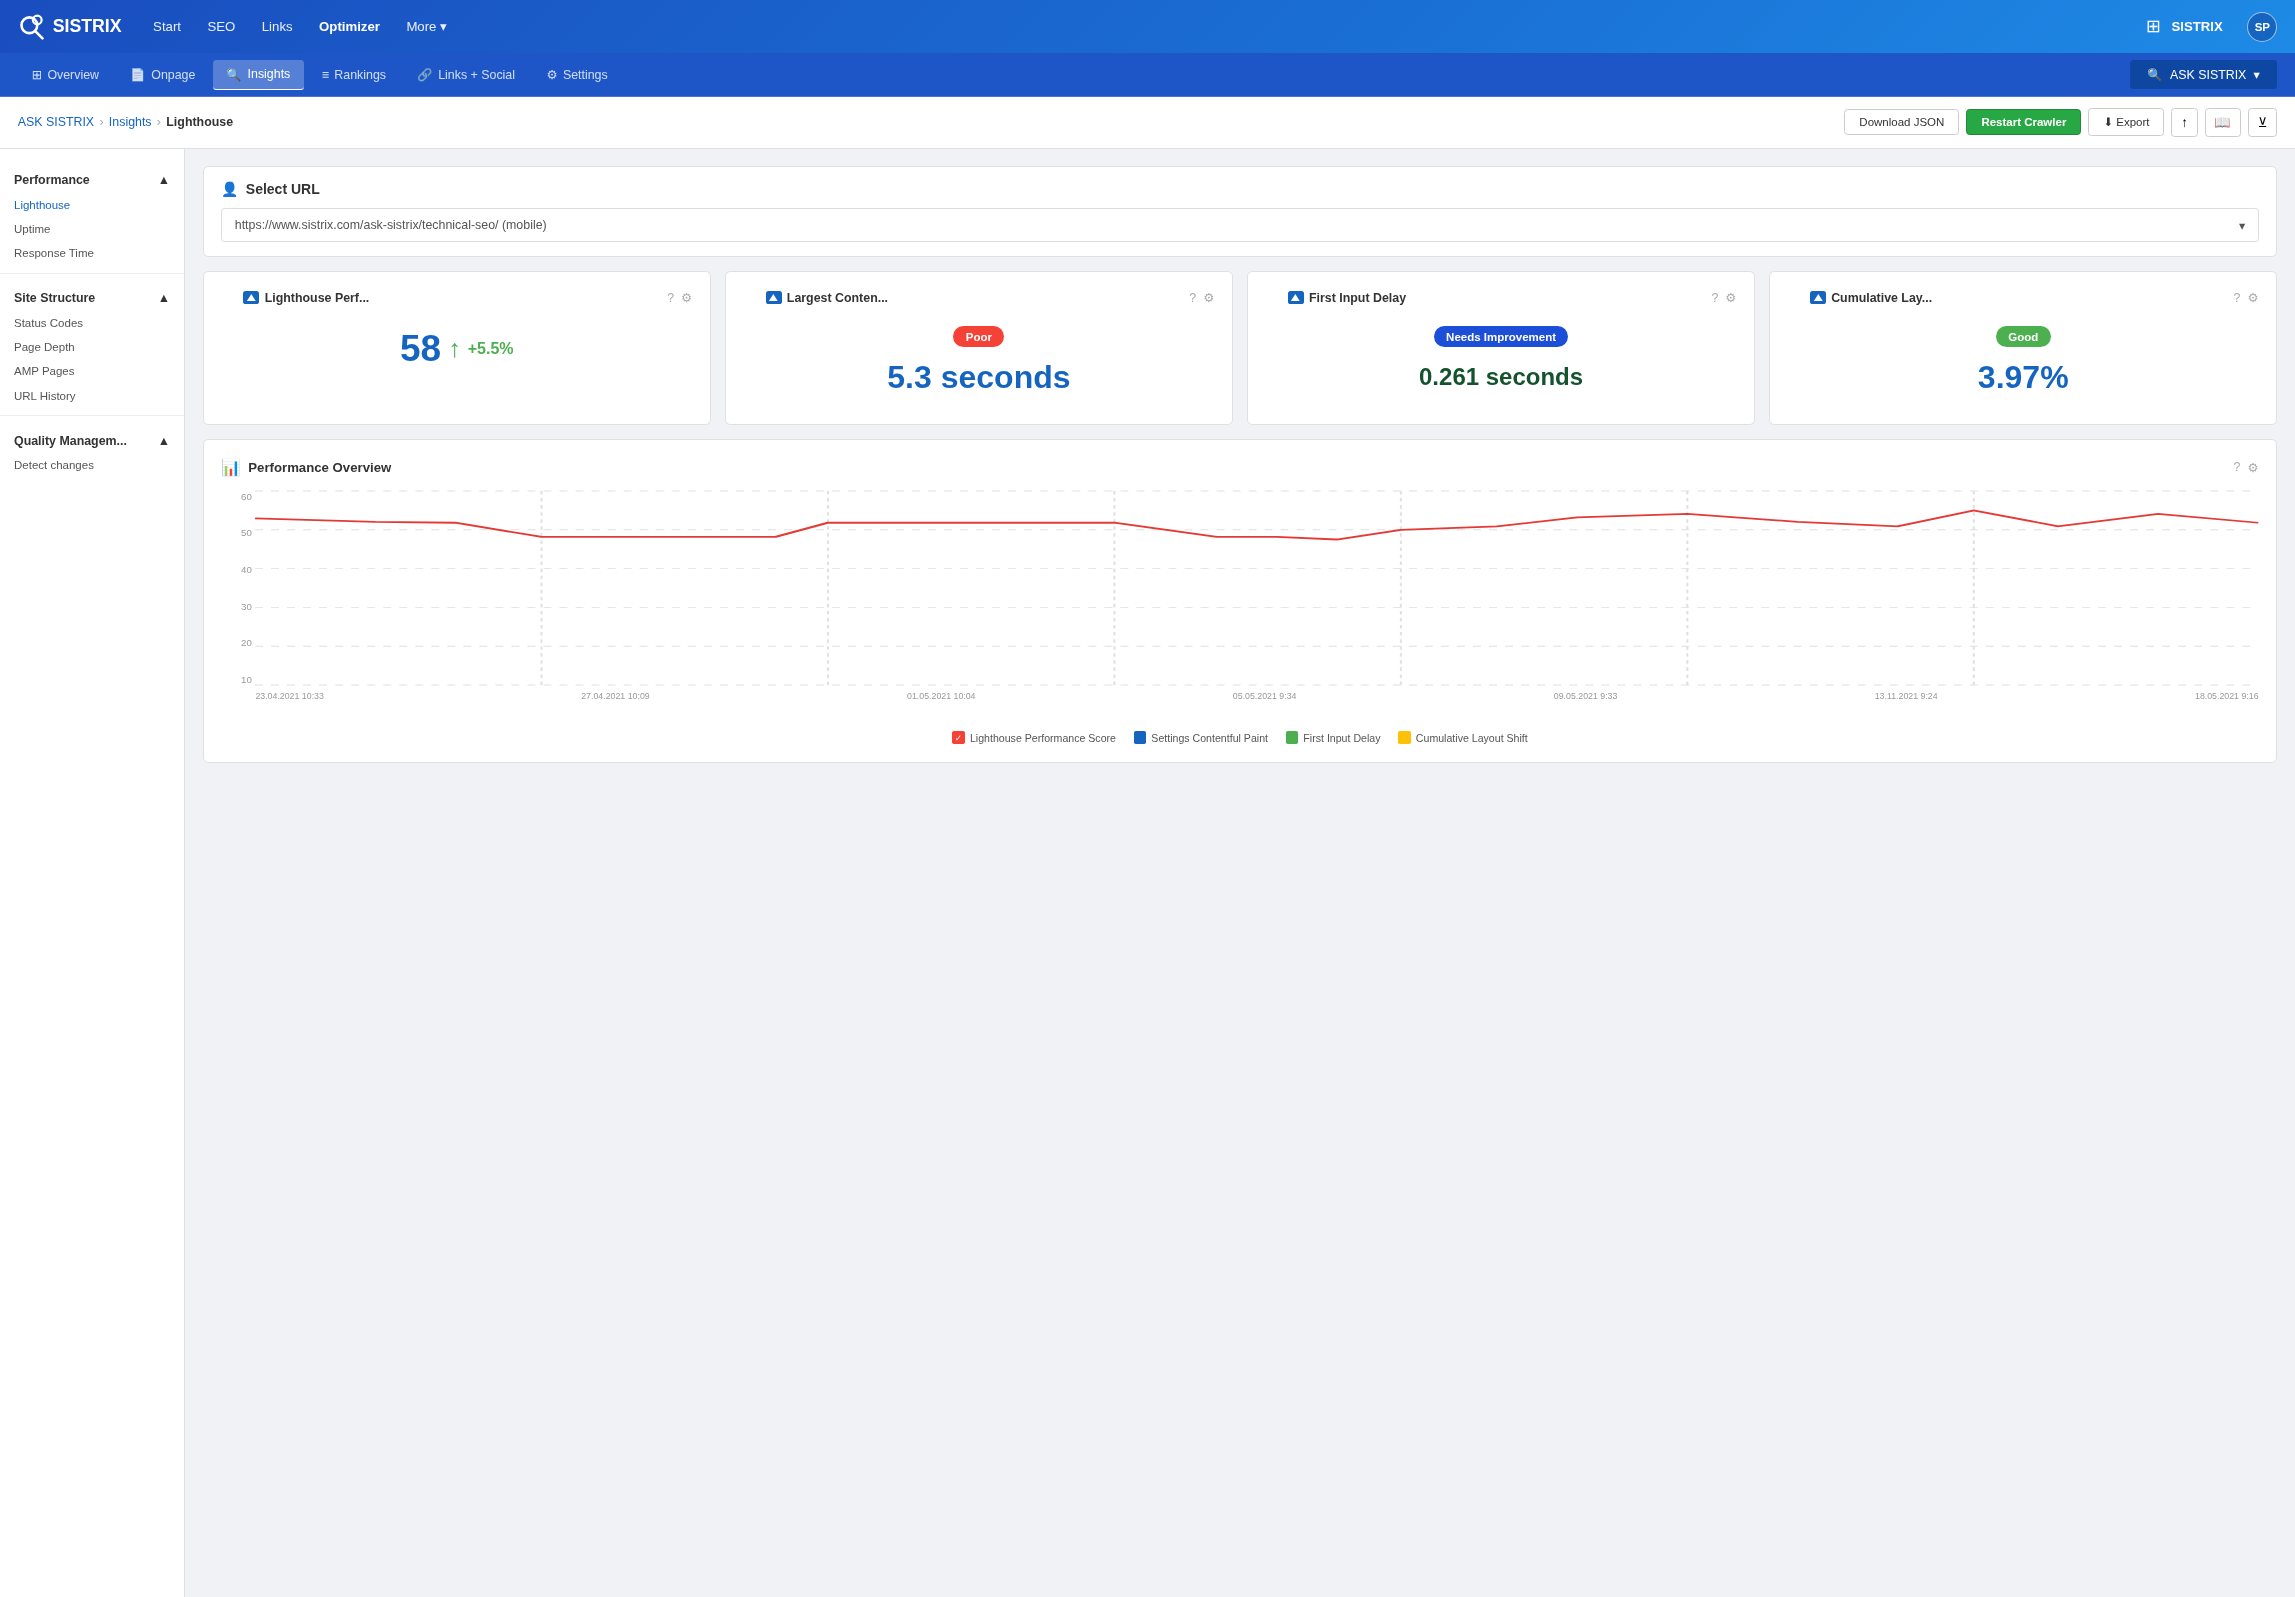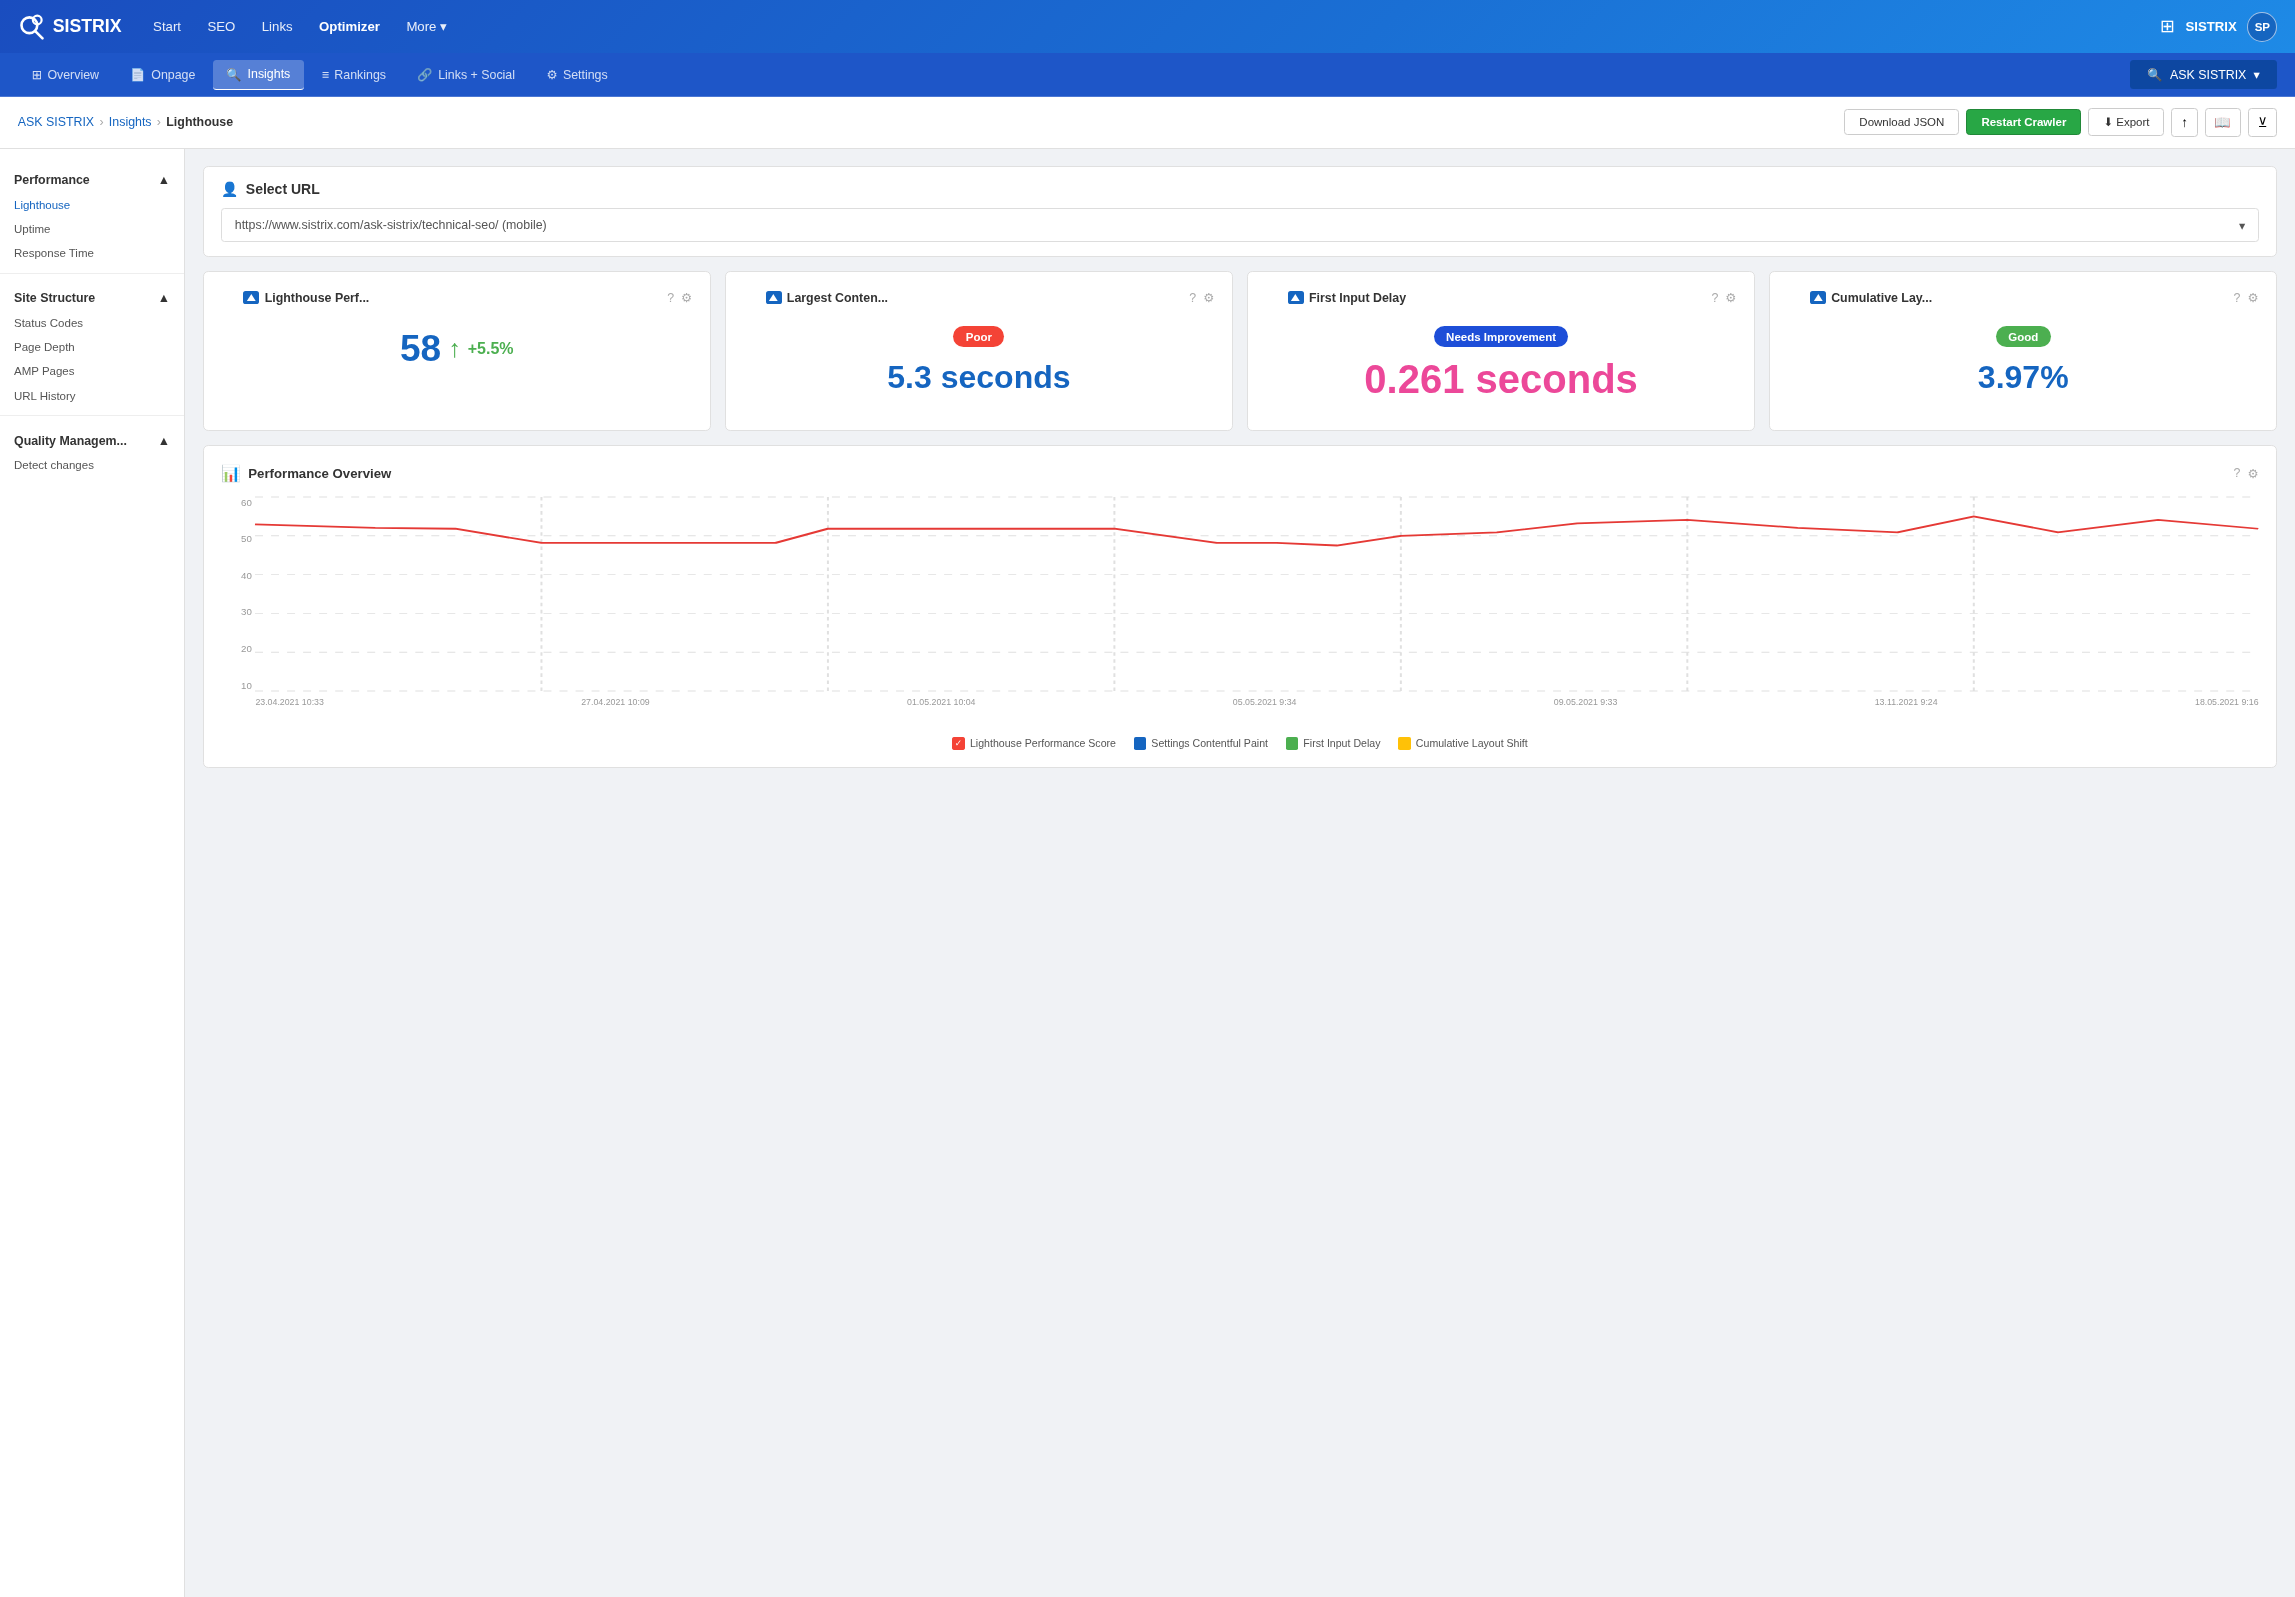--- a/index.html
+++ b/index.html
@@ -13,21 +13,21 @@
     }
     .top-nav-left { display: flex; align-items: center; gap: 21px; }
     .logo { display: flex; align-items: center; gap: 7px; color: white; font-size: 17.7px; font-weight: bold; }
     .nav-links { display: flex; align-items: flex-start; gap: 5.3px; }
     .nav-link { color: rgba(255,255,255,0.9); text-decoration: none; padding: 7px 10.6px; font-size: 13.2px; cursor: pointer; border-radius: 3.5px; }
     .nav-link.active { font-weight: bold; color: white; }
     .nav-link.more { display: flex; align-items: center; gap: 3.5px; }
     .top-nav-right { display: flex; align-items: center; gap: 10.6px; }
     .grid-icon { color: white; font-size: 17.7px; cursor: pointer; }
     .sistrix-label { color: white; font-size: 13.2px; font-weight: 600; }
-    .avatar { width: 30px; height: 30px; border-radius: 50%; background: #1565c0; border: 1.8px solid rgba(255,255,255,0.6); display: flex; align-items: center; justify-content: center; color: white; font-weight: bold; font-size: 11.5px; cursor: pointer; }
+    .avatar { width: 30px; height: 30px; border-radius: 50%; background: #1565c0; border: 1.8px solid rgba(255,255,255,0.6); display: flex; align-items: center; justify-content: center; color: white; font-weight: bold; font-size: 11.5px; cursor: pointer; margin-left: 14px; }
 
     
     .sub-nav {
       background: #1e56c8;
       display: flex; align-items: center; justify-content: space-between;
       padding: 0 17.7px; height: 44px; border-bottom: 0.9px solid rgba(255,255,255,0.2);
     }
     .sub-nav-tabs { display: flex; align-items: center; gap: 3.5px; }
     .sub-tab {
       color: rgba(255,255,255,0.8); padding: 7px 14px; cursor: pointer; border-radius: 3.5px;
@@ -300,21 +300,21 @@
             </span>
             <span>First Input Delay</span>
           </div>
           <div class="metric-card-actions">
             <span style="cursor:pointer;">?</span>
             <span style="cursor:pointer;">⚙</span>
           </div>
         </div>
         <div style="text-align:center; padding:7px 0;">
           <span class="badge badge-yellow">Needs Improvement</span>
-          <div style="font-size:40px; font-weight:bold; color:#ec4899; margin-top:3px;">0.261 seconds</div>
+          <div style="font-size:24px; font-weight:bold; color:#14532d; margin-top:9px;">0.261 seconds</div>
         </div>
       </div>
 
       <div class="metric-card">
         <div class="metric-card-header">
           <div class="metric-card-title">
             <span class="icon-box icon-box-sm" style="background:#1565c0;display:inline-flex;align-items:center;justify-content:center;border-radius:2.6px;width:16px;height:12.4px;">
               <svg width="10.6" height="8.8" viewBox="0 0 12 10">
                   <polygon points="6,1 11,9 1,9" fill="white"></polygon>
                 </svg>

